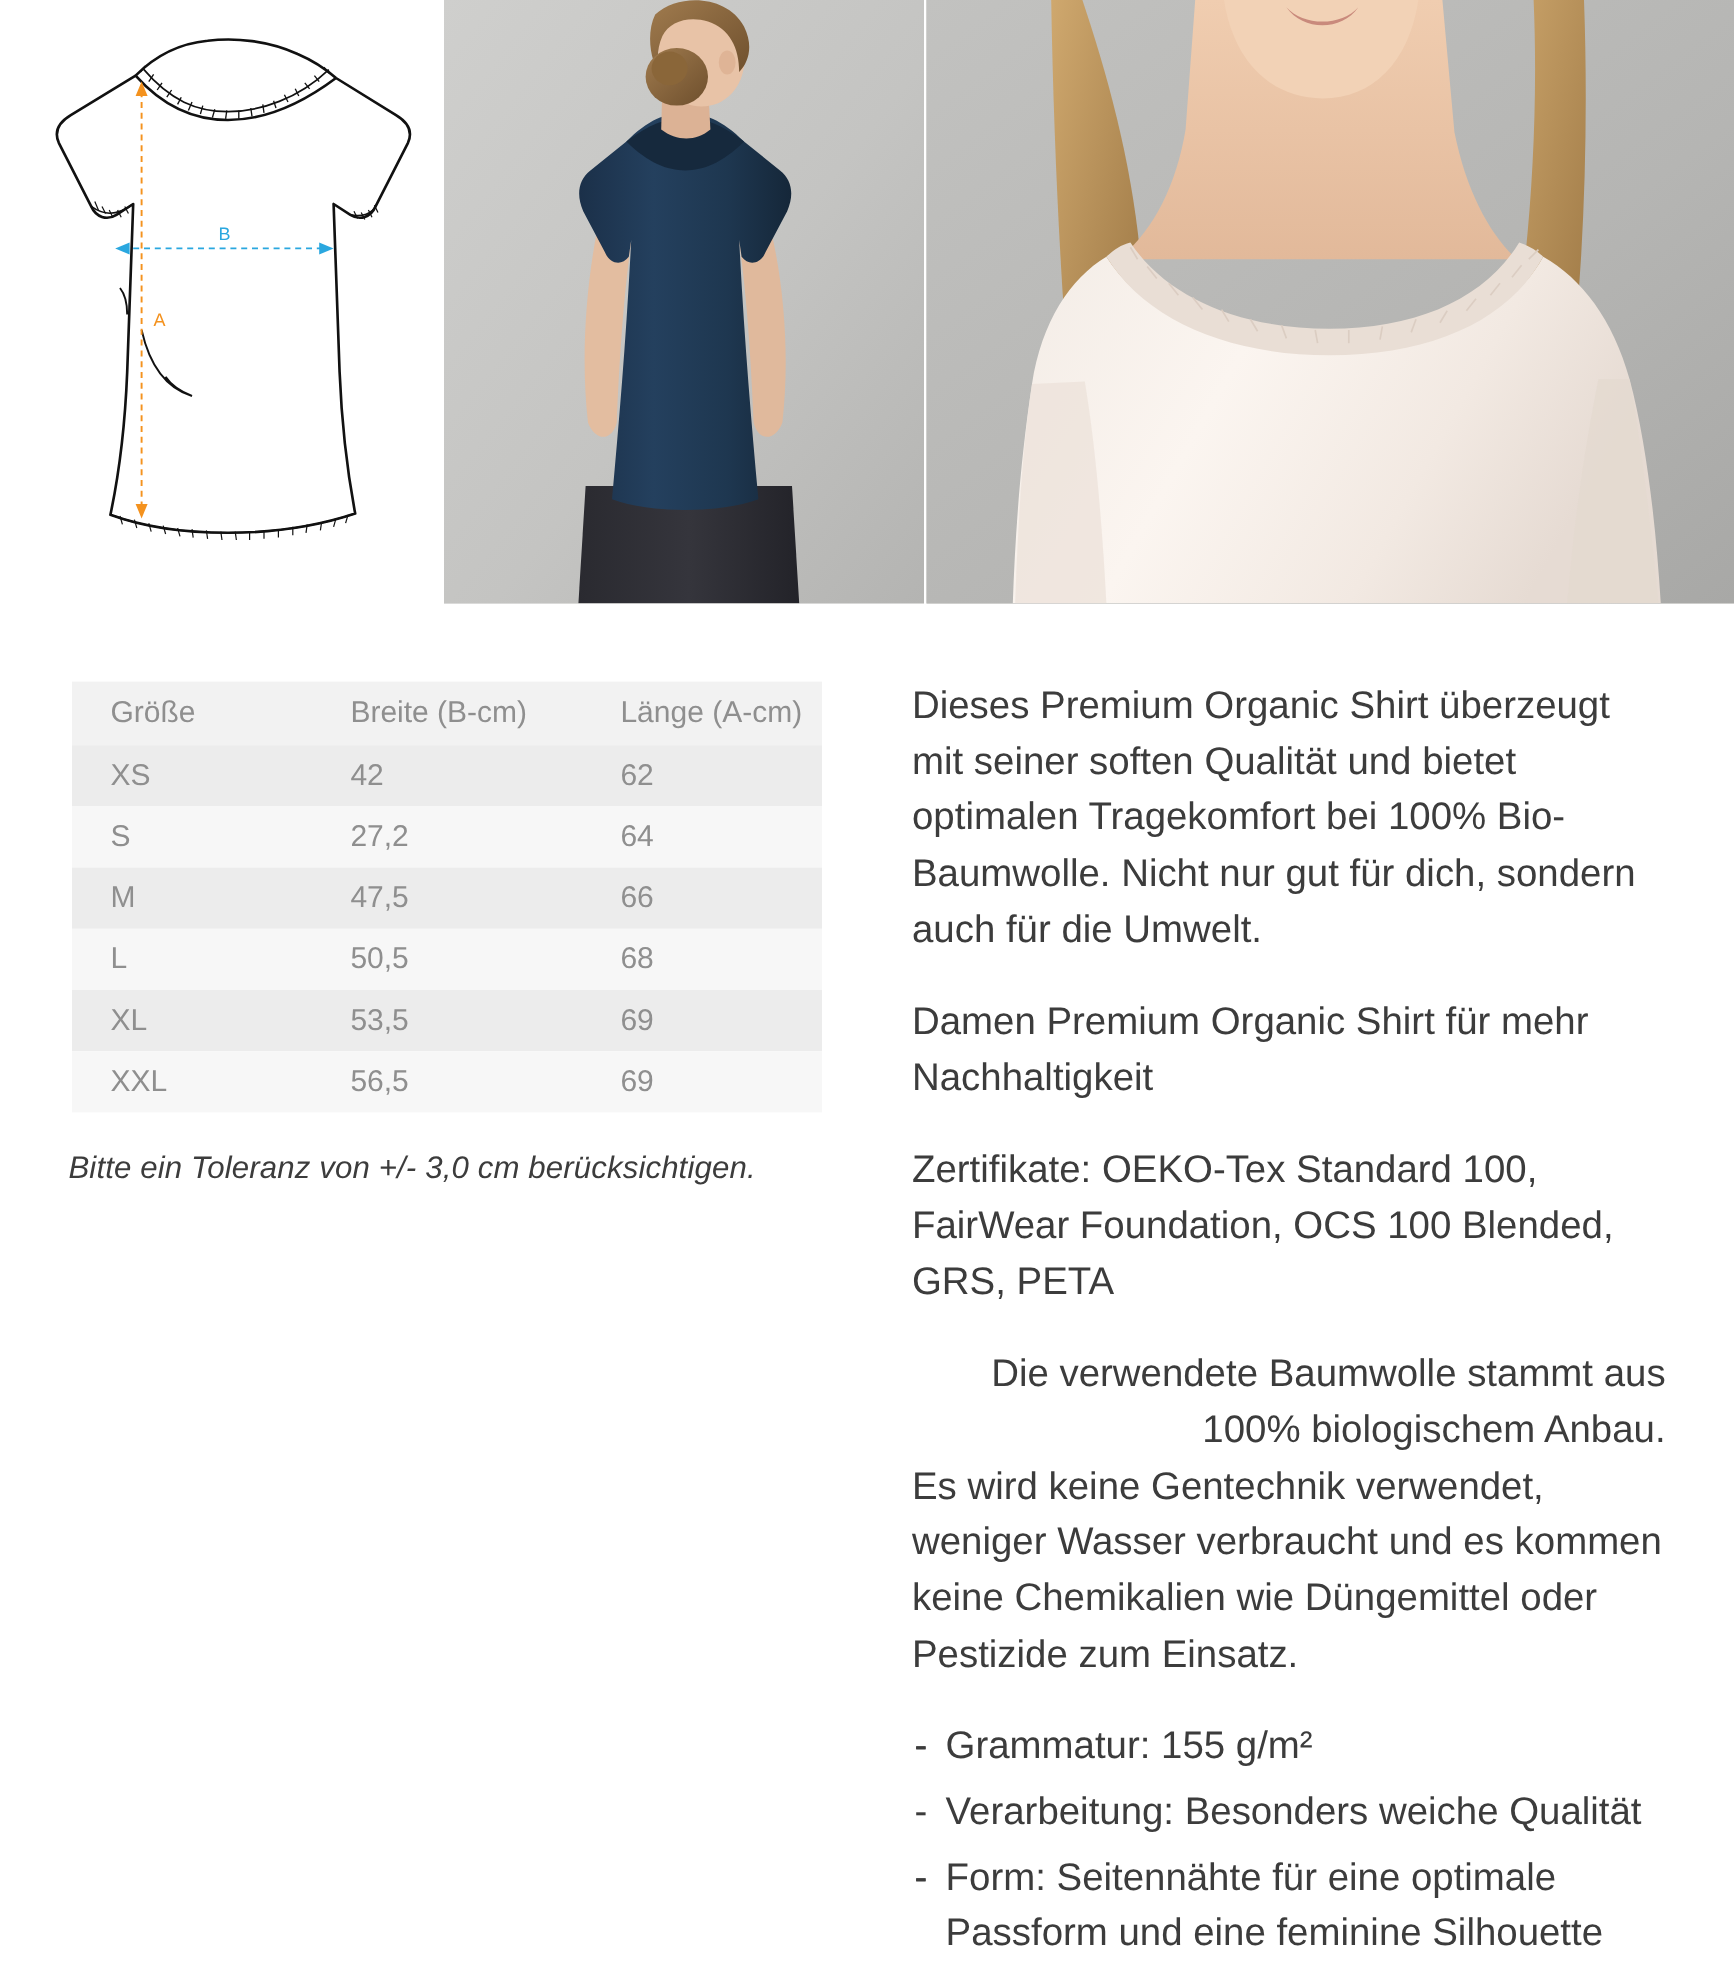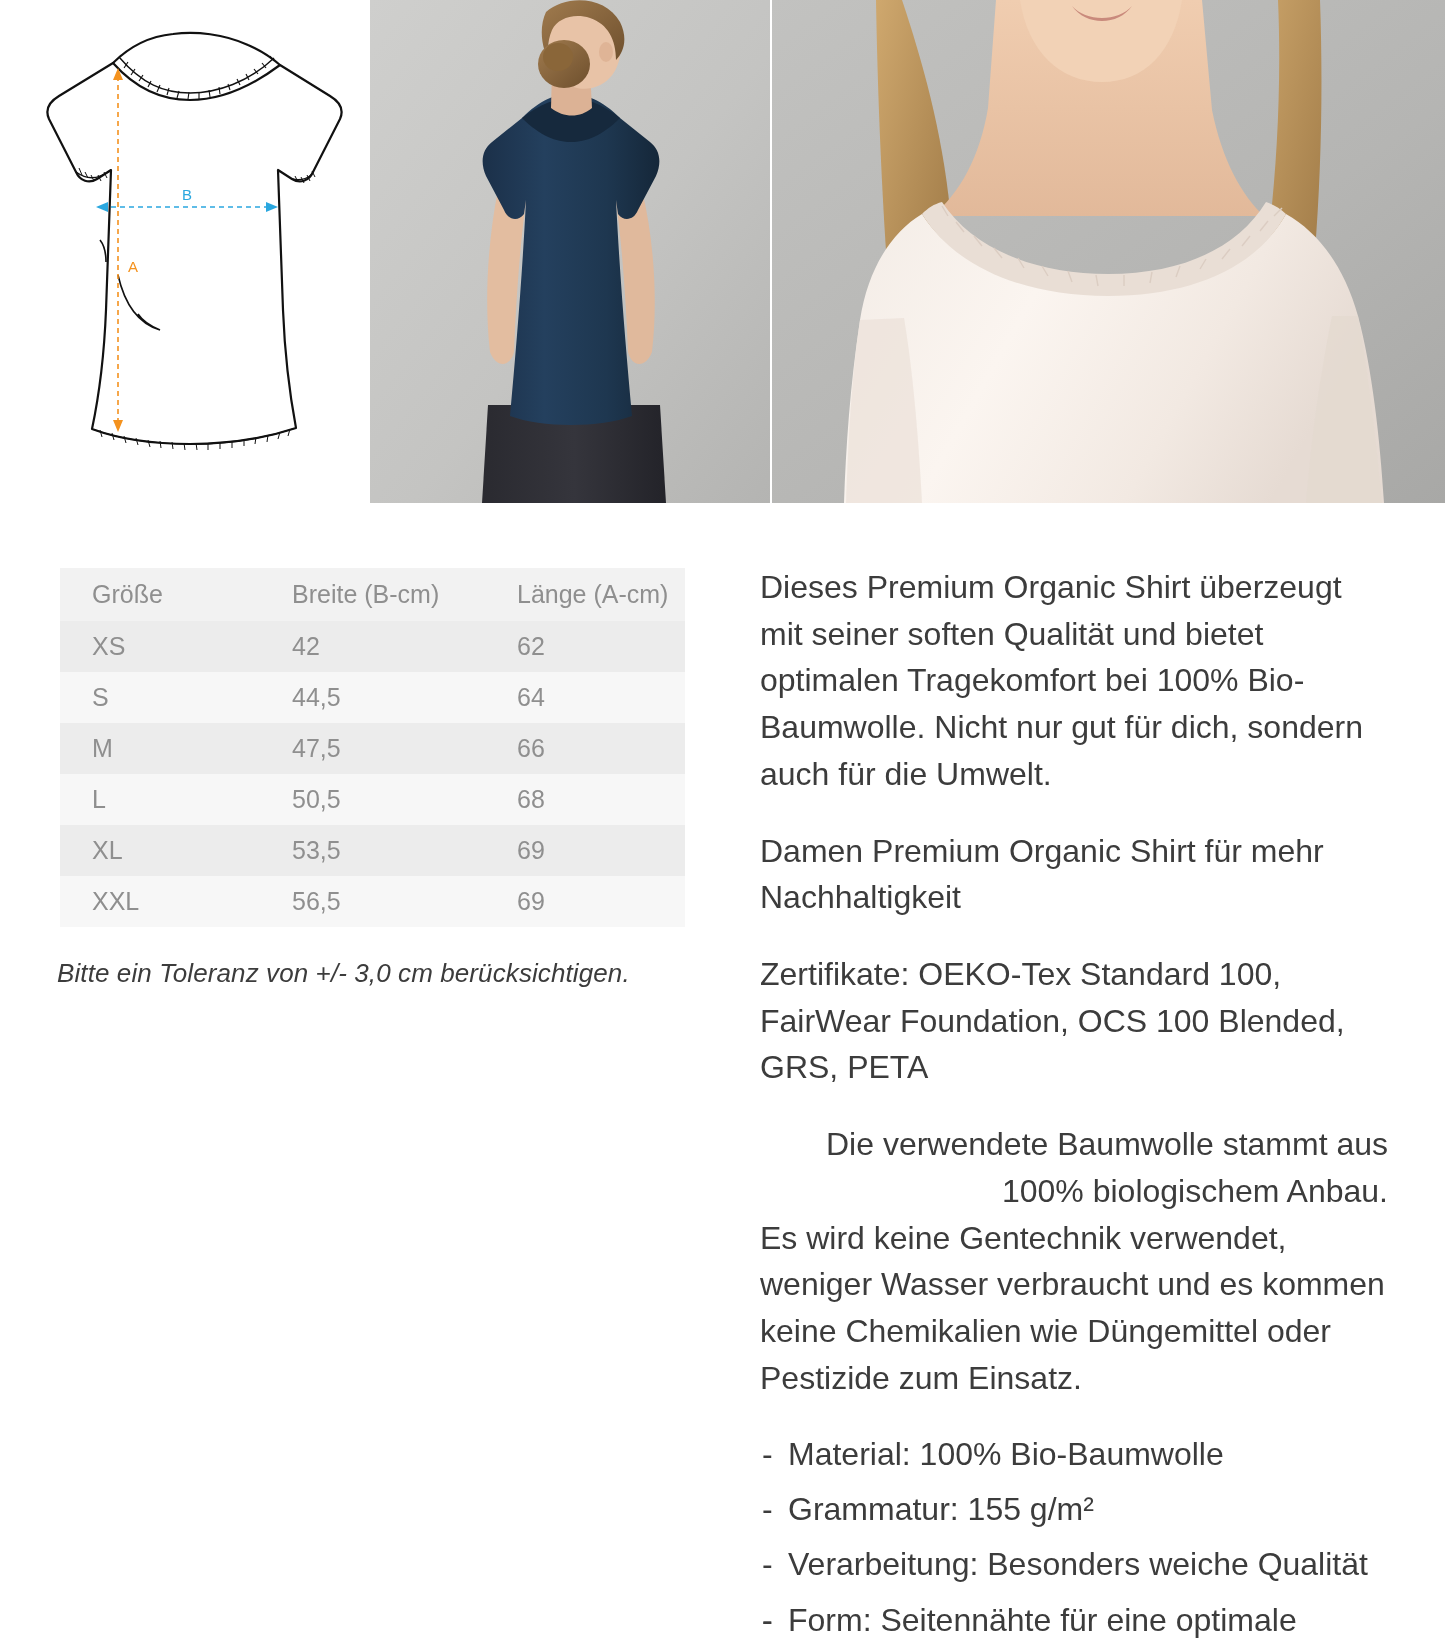--- a/index.html
+++ b/index.html
@@ -366,21 +366,21 @@
     </tr>
   </thead>
   <tbody>
     <tr>
       <td>XS</td>
       <td>42</td>
       <td>62</td>
     </tr>
     <tr>
       <td>S</td>
-      <td>44,5</td>
+      <td>27,2</td>
       <td>64</td>
     </tr>
     <tr>
       <td>M</td>
       <td>47,5</td>
       <td>66</td>
     </tr>
     <tr>
       <td>L</td>
       <td>50,5</td>
@@ -402,21 +402,21 @@
 <div class="tolerance">Bitte ein Toleranz von +/- 3,0 cm berücksichtigen.</div>
 
 <div class="right-col">
   <p>Dieses Premium Organic Shirt überzeugt mit seiner soften Qualität und bietet optimalen Tragekomfort bei 100% Bio-Baumwolle. Nicht nur gut für dich, sondern auch für die Umwelt.</p>
   <p>Damen Premium Organic Shirt für mehr Nachhaltigkeit</p>
   <p>Zertifikate: OEKO-Tex Standard 100, FairWear Foundation, OCS 100 Blended, GRS, PETA</p>
   <p class="tight" style="margin-bottom:0;text-align:right;">Die verwendete Baumwolle stammt aus 100% biologischem Anbau.</p>
   <p>Es wird keine Gentechnik verwendet, weniger Wasser verbraucht und es kommen keine Chemikalien wie Düngemittel oder Pestizide zum Einsatz.</p>
 
   <ul class="bullets">
-    <li><span class="dash">-</span><span>Material: 100% Bio-Baumwolle</span></li>
+    <li><span class="dash">-</span></li>
     <li><span class="dash">-</span><span>Grammatur: 155 g/m²</span></li>
     <li><span class="dash">-</span><span>Verarbeitung: Besonders weiche Qualität</span></li>
     <li><span class="dash">-</span></li>
     <li><span class="dash">-</span><span>Form: Seitennähte für eine optimale Passform und eine feminine Silhouette</span></li>
     <li><span class="dash">-</span></li>
     <li><span class="dash">-</span><span>Größen: XS, S, M, L, XL, XXL</span></li>
   </ul>
 </div>
 
 </body></html>

